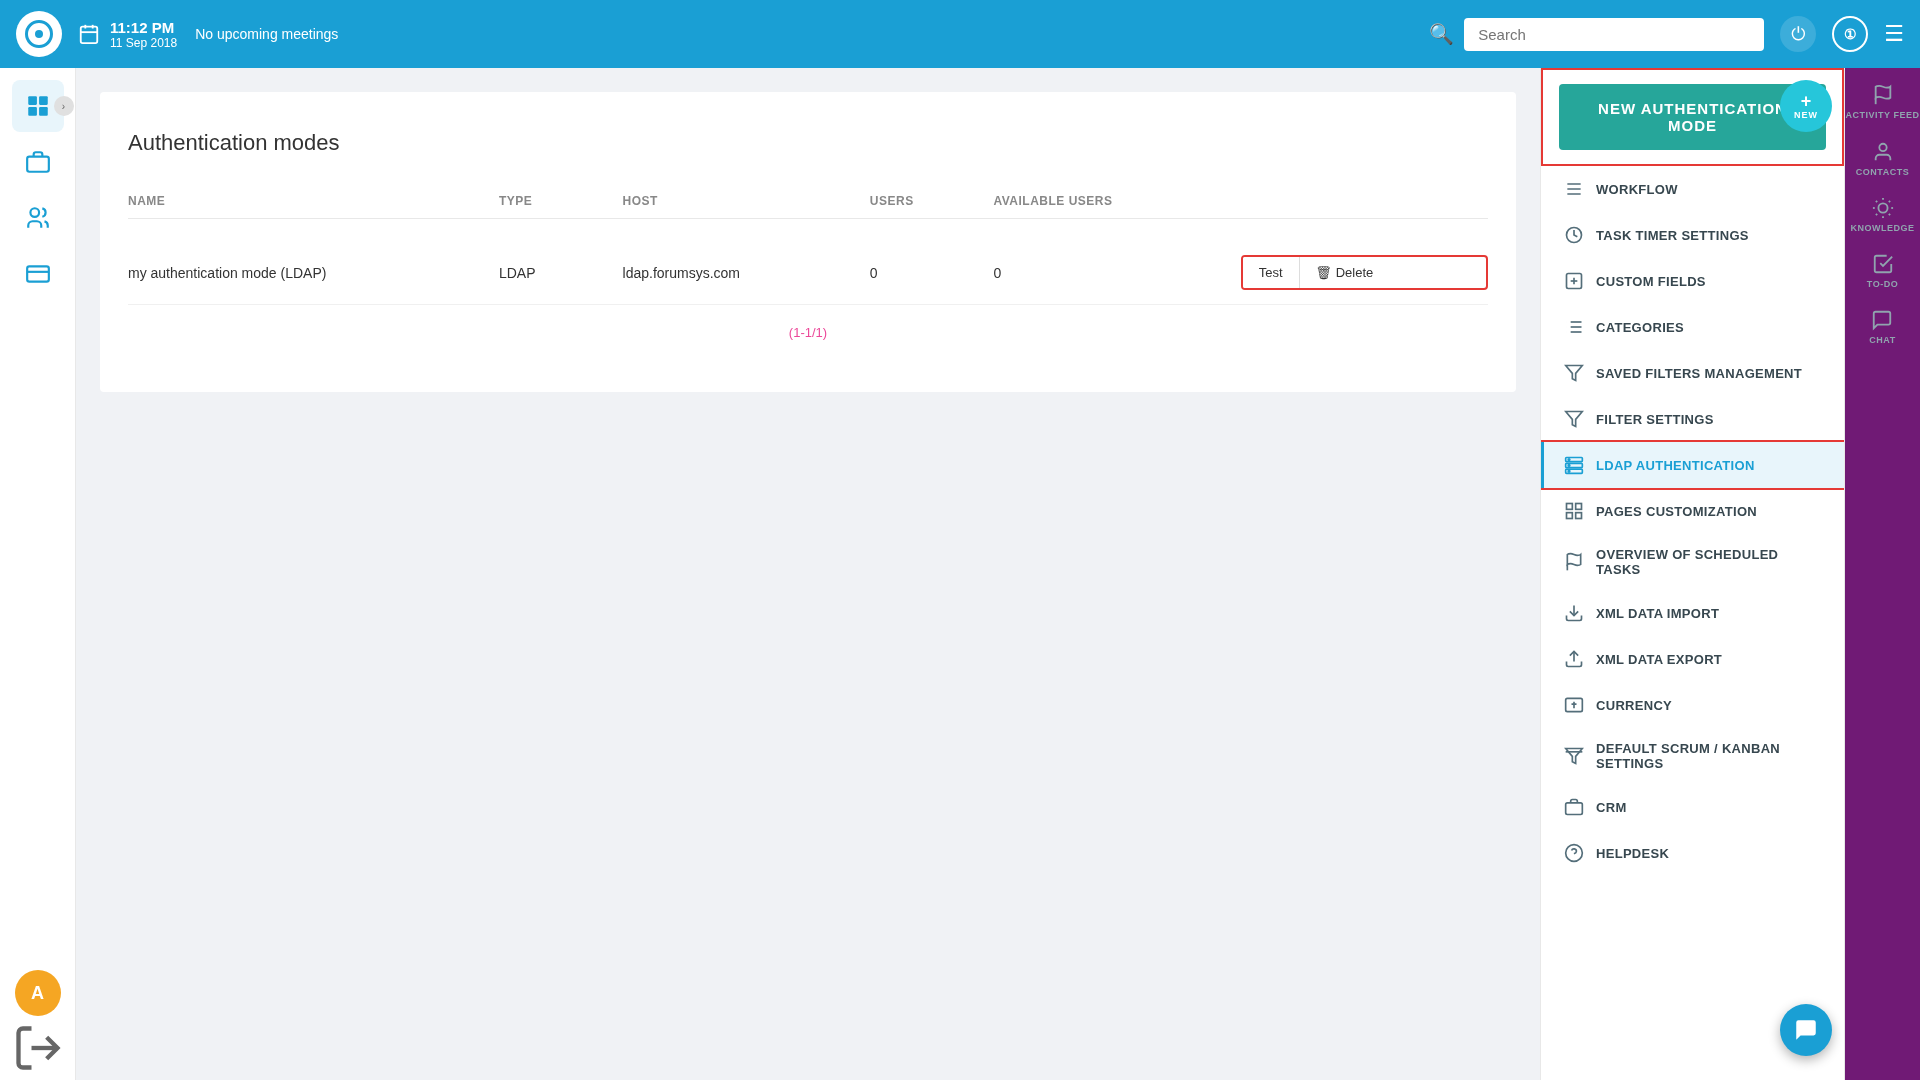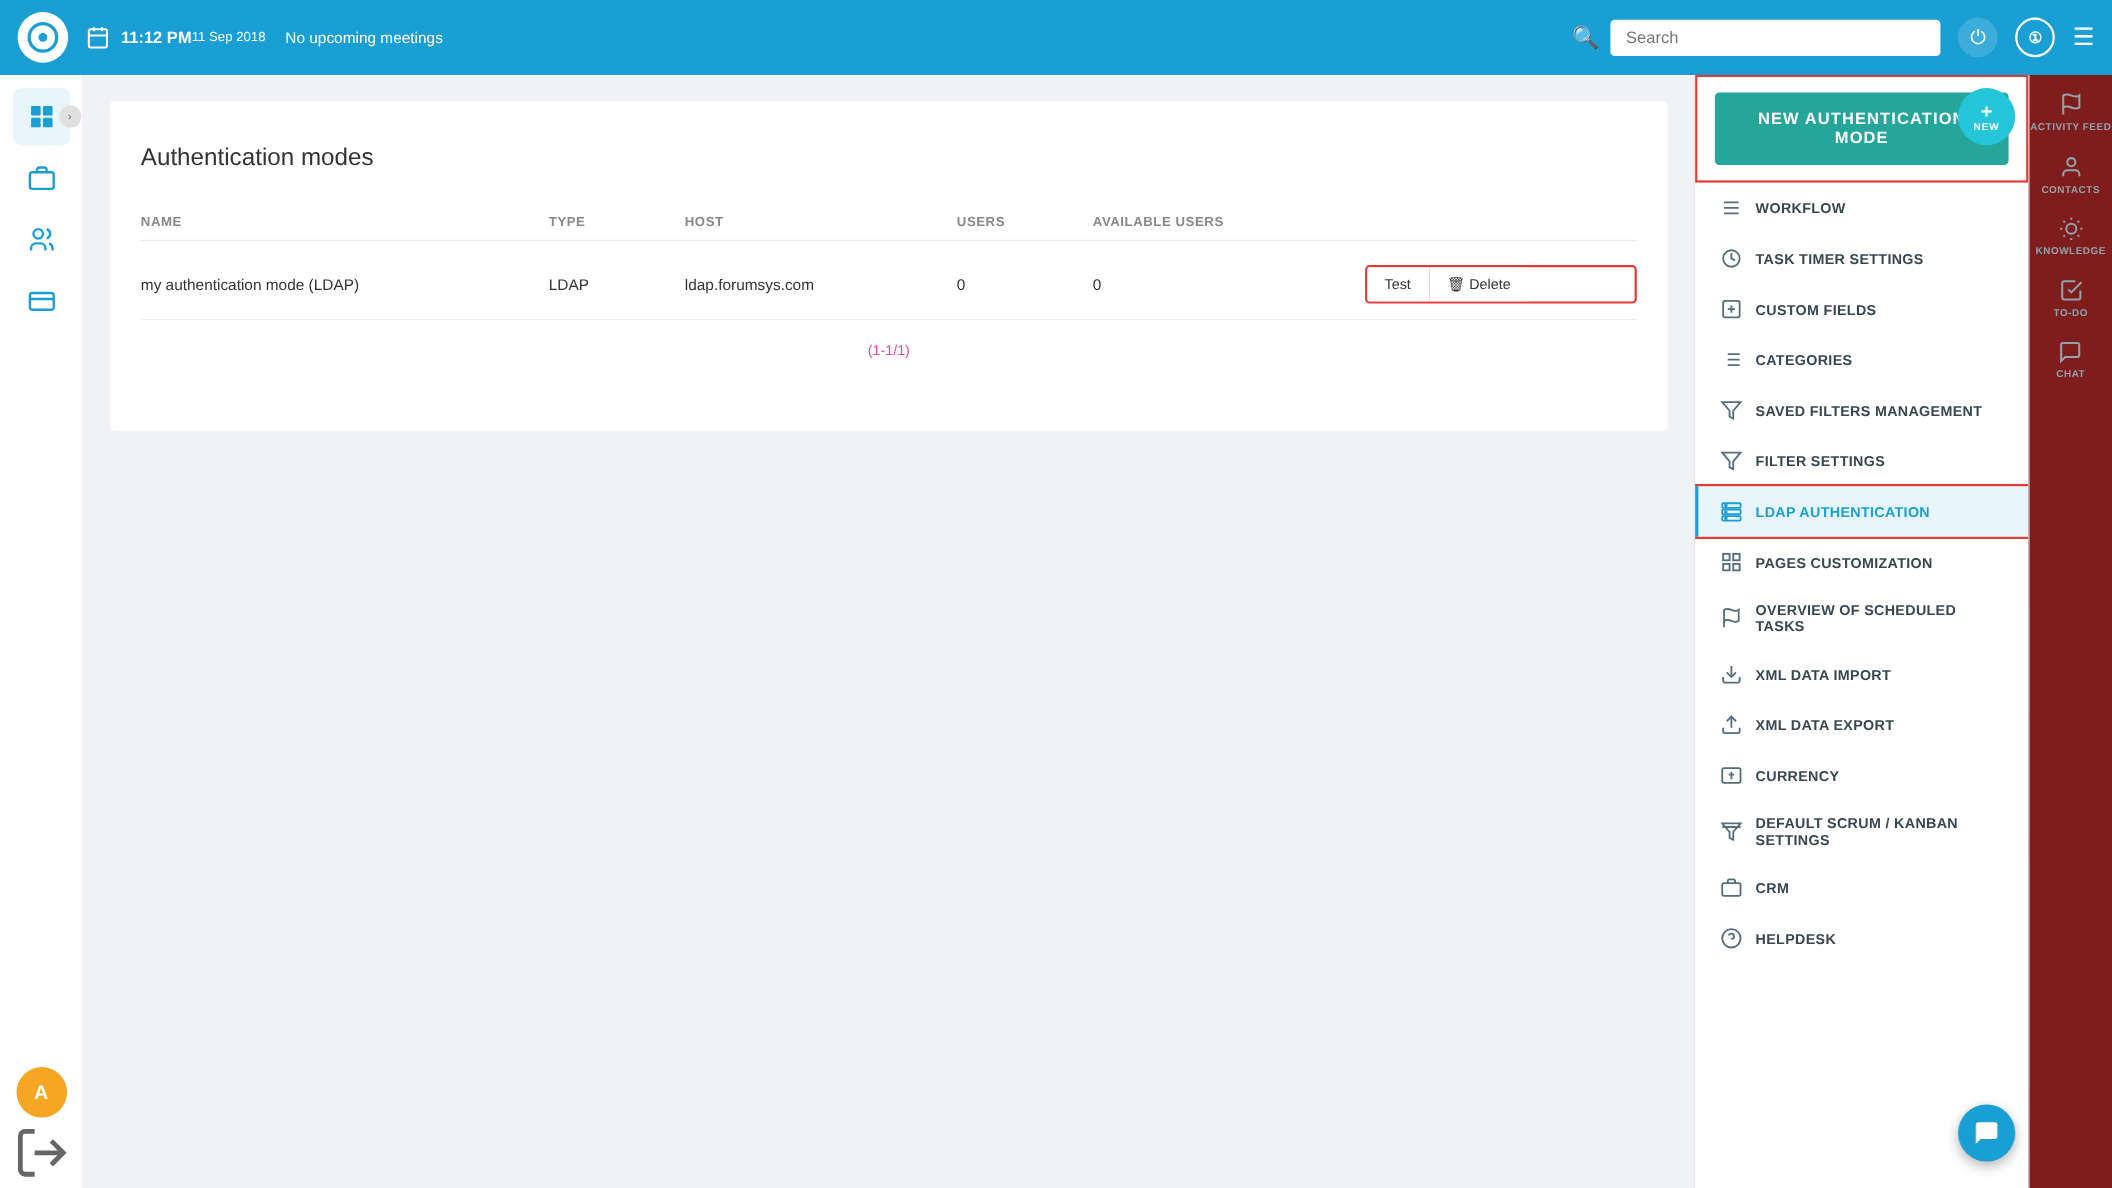--- a/index.html
+++ b/index.html
@@ -18,21 +18,21 @@
       width: 28px; height: 28px; border: 3px solid #1a9fd4; border-radius: 50%; position: relative;
     }
     .topbar-logo-dot {
       width: 8px; height: 8px; background: #1a9fd4; border-radius: 50%;
       position: absolute; top: 50%; left: 50%; transform: translate(-50%, -50%);
     }
     .topbar-calendar {
       display: flex; align-items: center; gap: 10px; color: white; margin-right: 20px;
     }
     .topbar-calendar svg { width: 22px; height: 22px; fill: white; }
-    .topbar-datetime { display: flex; flex-direction: row; }
+    .topbar-datetime { display: flex; flex-direction: column; }
     .topbar-time { font-size: 15px; font-weight: 600; }
     .topbar-date { font-size: 12px; }
     .topbar-meeting { color: white; font-size: 14px; margin-left: 8px; }
     .topbar-spacer { flex: 1; }
     .topbar-search-icon { color: white; margin-right: 10px; font-size: 20px; cursor: pointer; }
     .topbar-search {
       background: white; border: none; border-radius: 4px; padding: 8px 14px;
       font-size: 15px; width: 300px; outline: none; color: #333;
     }
     .topbar-actions { display: flex; align-items: center; gap: 16px; margin-left: 16px; }
@@ -88,21 +88,21 @@
       display: grid; grid-template-columns: 3fr 1fr 2fr 1fr 2fr 2fr;
       padding: 10px 0; border-bottom: 1px solid #e8e8e8; margin-bottom: 8px;
     }
     .table-header-cell {
       font-size: 12px; font-weight: 600; color: #888; letter-spacing: 0.5px; text-transform: uppercase;
     }
     .table-row {
       display: grid; grid-template-columns: 3fr 1fr 2fr 1fr 2fr 2fr;
       padding: 14px 0; align-items: center; border-bottom: 1px solid #f0f0f0;
     }
-    .table-cell { font-size: 14px; color: #333; }
+    .table-cell { font-size: 14px; color: #333; margin-top: 14px; }
     .btn-test {
       padding: 8px 16px; border: 2px solid #e53935; border-radius: 4px; background: white;
       color: #333; font-size: 13px; cursor: pointer; margin-right: 8px;
     }
     .btn-delete {
       padding: 8px 16px; border: 2px solid #e53935; border-radius: 4px; background: white;
       color: #333; font-size: 13px; cursor: pointer;
     }
     .action-group {
       display: flex; align-items: center;
@@ -134,21 +134,21 @@
     .menu-item.active {
       background: #e8f5fb; border-left: 3px solid #1a9fd4; color: #1a9fd4;
       outline: 2px solid #e53935;
     }
     .menu-item-icon { width: 20px; height: 20px; flex-shrink: 0; display: flex; align-items: center; justify-content: center; color: #546e7a; font-size: 16px; }
     .menu-item.active .menu-item-icon { color: #1a9fd4; }
 
     
     .far-right-bar {
       position: fixed; top: 68px; right: 0; width: 76px; bottom: 0;
-      background: #7f1d1d; border-left: 1px solid #e8e8e8; display: flex; flex-direction: column;
+      background: #701a75; border-left: 1px solid #e8e8e8; display: flex; flex-direction: column;
       align-items: center; padding: 16px 0; gap: 20px; z-index: 85;
     }
     .far-right-item {
       display: flex; flex-direction: column; align-items: center; gap: 4px;
       cursor: pointer; color: #90a4ae; font-size: 10px; font-weight: 600; letter-spacing: 0.5px;
     }
     .far-right-item svg { width: 22px; height: 22px; }
 
     
     .chat-bubble {

